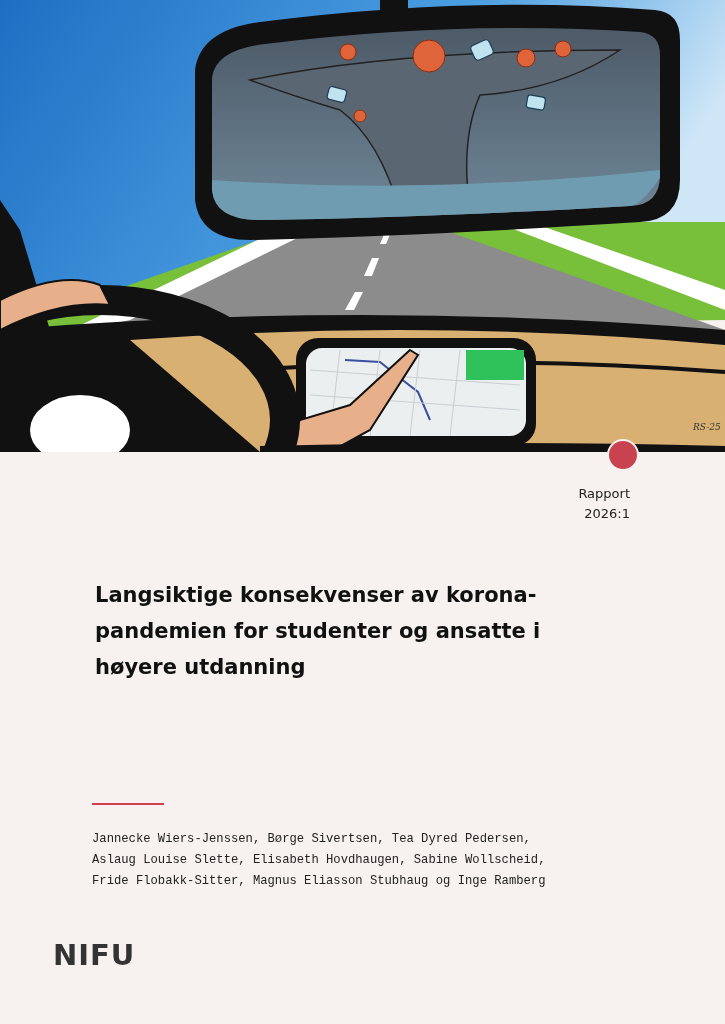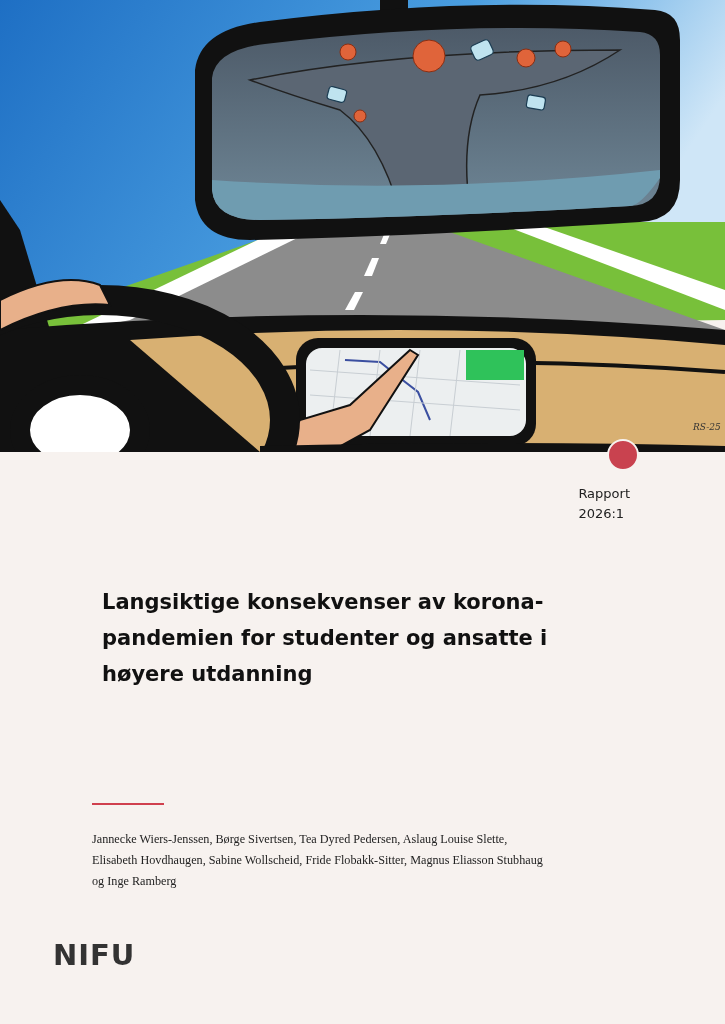--- a/index.html
+++ b/index.html
@@ -1,23 +1,23 @@
 <!DOCTYPE html>
 <html><head>
 <meta charset="utf-8">
 <style>
   html, body { margin:0; padding:0; }
   body { width:725px; height:1024px; background:#f7f2ef; position:relative; overflow:hidden; font-family:"Liberation Sans", sans-serif; }
   .cover-art { position:absolute; left:0; top:0; width:725px; height:452px; overflow:hidden; }
   .cover-art svg { display:block; }
   .red-dot { position:absolute; left:607px; top:439px; width:28px; height:28px; border-radius:50%; background:#c9424f; border:2px solid #f7f2ef; box-sizing:content-box; }
-  .report-label { position:absolute; right:95px; top:484px; font-size:14px; line-height:20px; color:#222; font-family:"DejaVu Sans", sans-serif; font-size:13px; }
-  .title { position:absolute; left:91px; top:573px; width:470px; font-family:"DejaVu Sans", sans-serif; font-weight:bold; font-size:21px; line-height:36px; color:#111; margin:11px; }
+  .report-label { position:absolute; right:95px; top:484px; text-align:right; font-size:14px; line-height:20px; color:#222; font-family:"DejaVu Sans", sans-serif; font-size:13px; }
+  .title { position:absolute; left:91px; top:573px; width:470px; font-family:"DejaVu Sans", sans-serif; font-weight:bold; font-size:21px; line-height:36px; color:#111; margin:4px; }
   .red-rule { position:absolute; left:92px; top:803px; width:72px; height:2px; background:#d0404e; }
-  .authors { position:absolute; left:92px; top:829px; width:460px; font-family:Liberation Serif, serif; font-size:12.2px; line-height:21px; color:#222; }
+  .authors { position:absolute; left:92px; top:829px; width:460px; font-family:Liberation Mono, monospace; font-size:12.2px; line-height:21px; color:#222; }
   .logo { position:absolute; left:53px; top:938px; font-family:"DejaVu Sans", sans-serif; font-size:29px; font-weight:bold; letter-spacing:1px; color:#333;text-align:right; }
 </style>
 </head>
 <body>
 
 <div class="cover-art">
   <svg width="725" height="452" viewBox="0 0 725 452" xmlns="http://www.w3.org/2000/svg">
     <defs>
       <linearGradient id="sky" x1="0" y1="0" x2="1" y2="0.3">
         <stop offset="0" stop-color="#1e6fc4"></stop>

